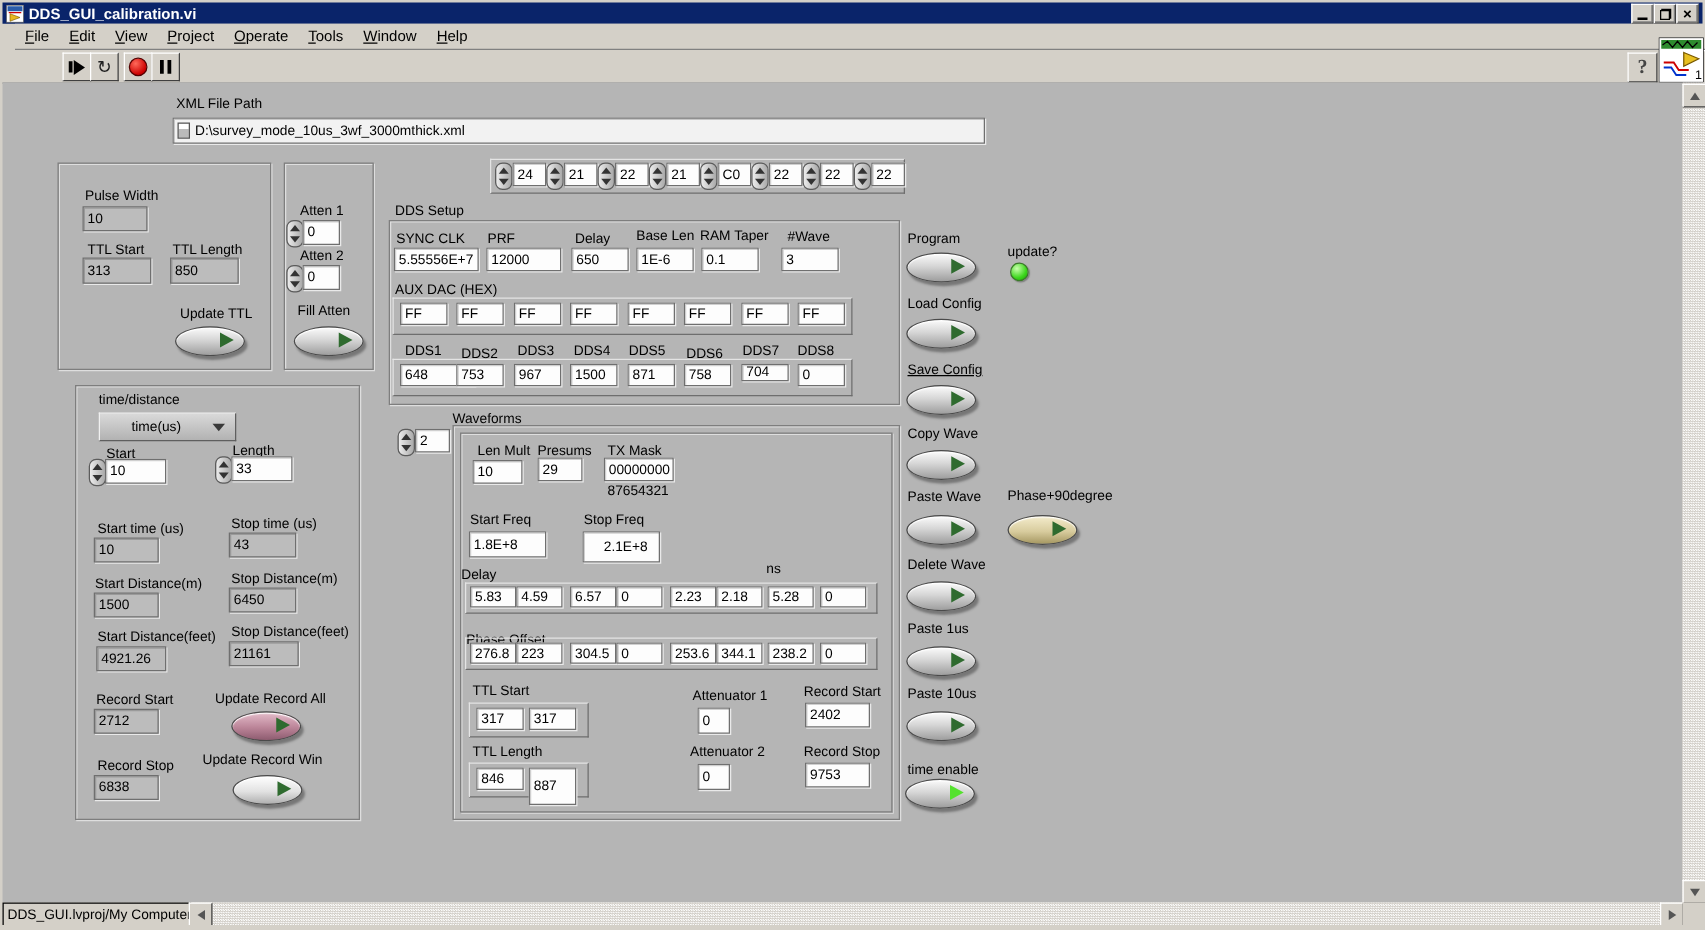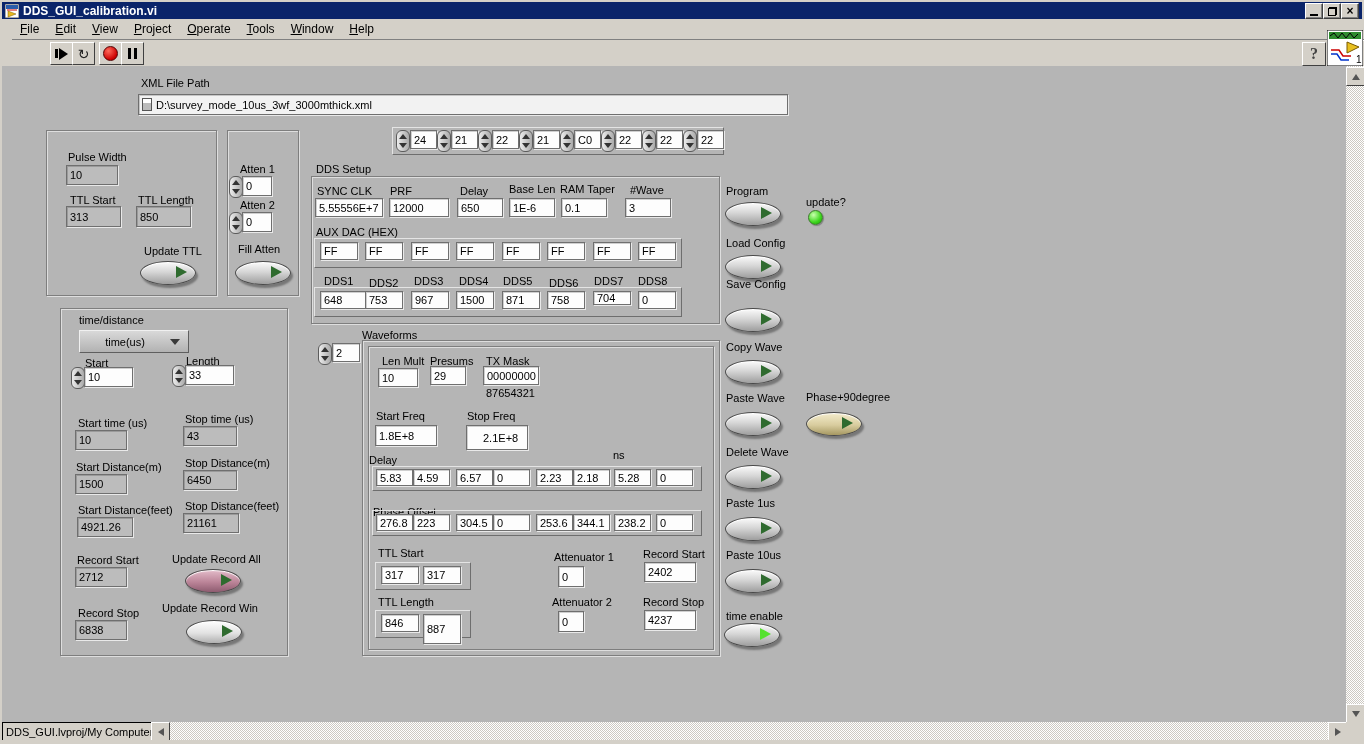--- a/index.html
+++ b/index.html
@@ -286,21 +286,21 @@
   <div class="lbl" style="left:641px;top:482px;">Record Start</div>
   <div class="numc" style="left:642px;top:496px;width:52px;height:20px;">2402</div>
 
   <div class="lbl" style="left:376px;top:530px;">TTL Length</div>
   <div class="bevel" style="left:373px;top:544px;width:94px;height:26px;"></div>
   <div class="numc" style="left:379px;top:548px;width:38px;height:18px;">846</div>
   <div class="numc" style="left:421px;top:548px;width:38px;height:30px;">887</div>
   <div class="lbl" style="left:550px;top:530px;">Attenuator 2</div>
   <div class="numc" style="left:556px;top:545px;width:26px;height:21px;">0</div>
   <div class="lbl" style="left:641px;top:530px;">Record Stop</div>
-  <div class="numc" style="left:642px;top:544px;width:52px;height:20px;">4237</div>
+  <div class="numc" style="left:642px;top:544px;width:52px;height:20px;">9753</div>
 
   <div class="frame" style="left:58px;top:242px;width:226px;height:346px;"></div>
   <div class="lbl" style="left:77px;top:248px;">time/distance</div>
   <div class="dd" style="left:77px;top:264px;width:108px;height:21px;">
       <span style="margin-right:18px;">time(us)</span>
       <div class="tri"></div>
     </div>
   <div class="lbl" style="left:83px;top:291px;">Start</div>
   <div class="spin" style="left:69px;top:301px;">
       <div class="u"></div>
@@ -347,21 +347,21 @@
   <div class="btn" style="left:723px;top:136px;">
       <div class="arr"></div>
     </div>
   <div class="lbl" style="left:804px;top:130px;">update?</div>
   <div class="led" style="left:806px;top:144px;"></div>
 
   <div class="lbl" style="left:724px;top:171px;">Load Config</div>
   <div class="btn" style="left:723px;top:189px;">
       <div class="arr"></div>
     </div>
-  <div class="lbl" style="left:724px;top:212px;">Save Config</div>
+  <div class="lbl" style="left:724px;top:224px;text-decoration:underline;">Save Config</div>
   <div class="btn" style="left:723px;top:242px;">
       <div class="arr"></div>
     </div>
   <div class="lbl" style="left:724px;top:275px;">Copy Wave</div>
   <div class="btn" style="left:723px;top:294px;">
       <div class="arr"></div>
     </div>
   <div class="lbl" style="left:724px;top:326px;">Paste Wave</div>
   <div class="btn" style="left:723px;top:346px;">
       <div class="arr"></div>

